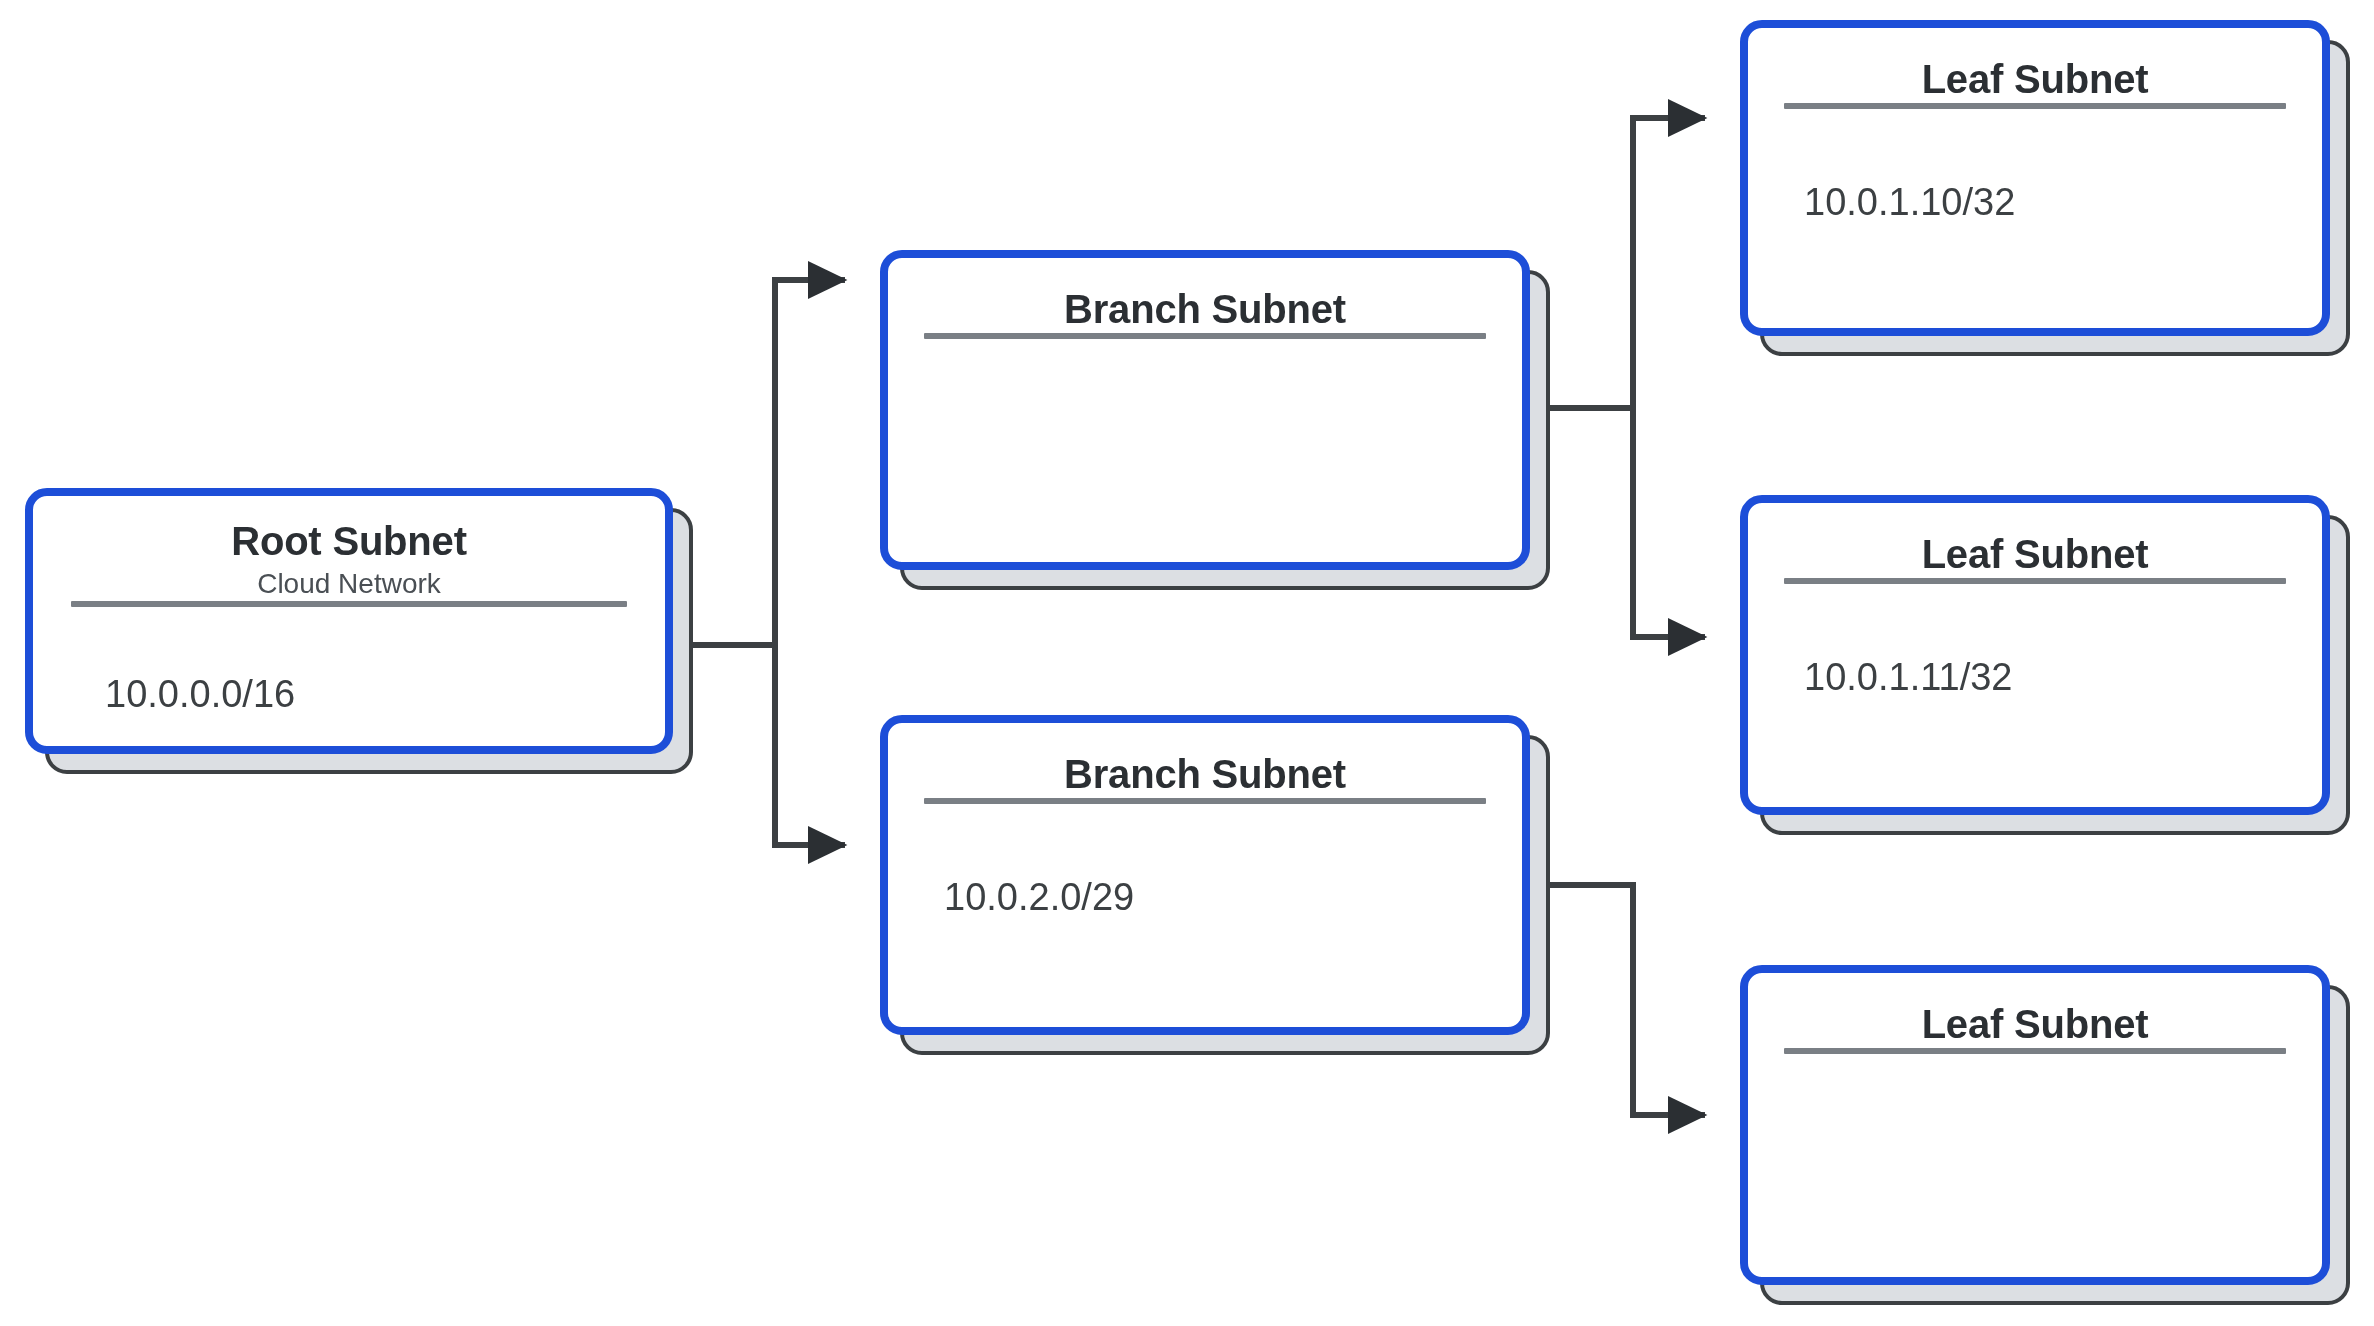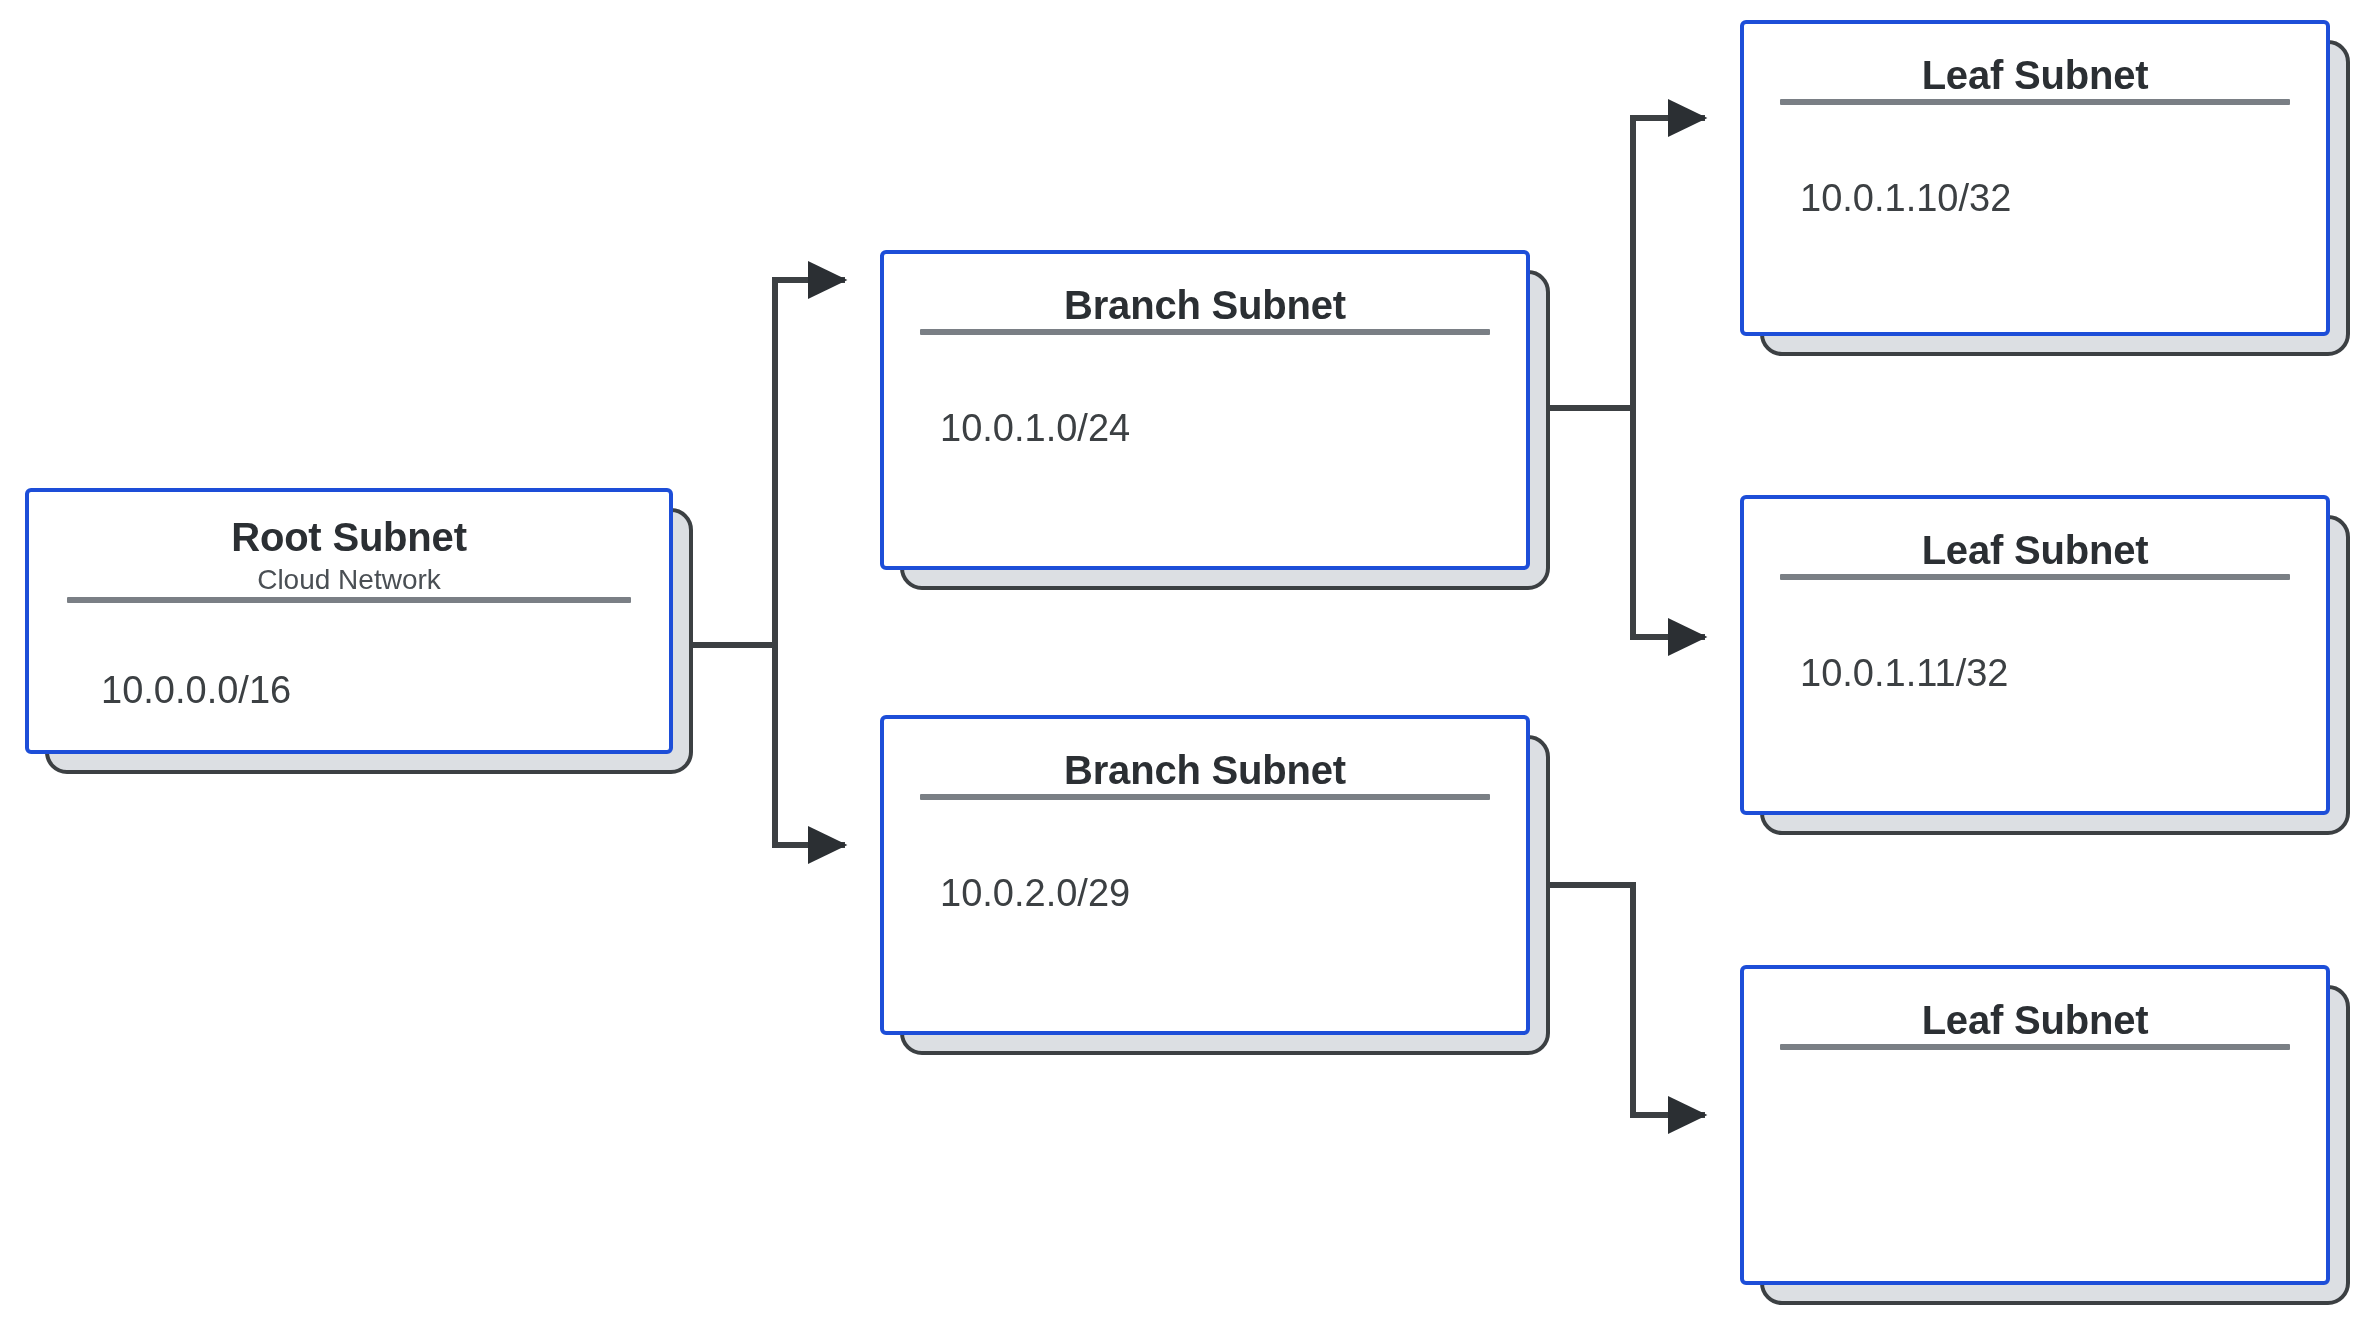--- a/index.html
+++ b/index.html
@@ -25,22 +25,22 @@
     border:4px solid #3c4043;
     border-radius:22px;
     box-sizing:border-box;
     z-index:1;
   }
   .node .card{
     position:absolute;
     left:0;top:0;
     width:100%;height:100%;
     background:#ffffff;
-    border:4px solid #1d4ed8;
-    border-radius:6px;
+    border:8px solid #1d4ed8;
+    border-radius:22px;
     box-sizing:border-box;
     z-index:2;
     display:flex;
     flex-direction:column;
   }
 
   .card-head{
     padding-top:28px;
     text-align:center;
   }
@@ -127,23 +127,20 @@
     </div>
   </div>
 
   <div class="node" id="node-branch-0">
     <div class="stack"></div>
     <div class="card">
       <div class="card-head">
         <div class="title">Branch Subnet</div>
       </div>
       <div class="divider"></div>
-      <div class="card-body">
-        <span class="cidr">10.0.1.0/24</span>
-      </div>
     </div>
   </div>
 
   <div class="node" id="node-branch-1">
     <div class="stack"></div>
     <div class="card">
       <div class="card-head">
         <div class="title">Branch Subnet</div>
       </div>
       <div class="divider"></div>

